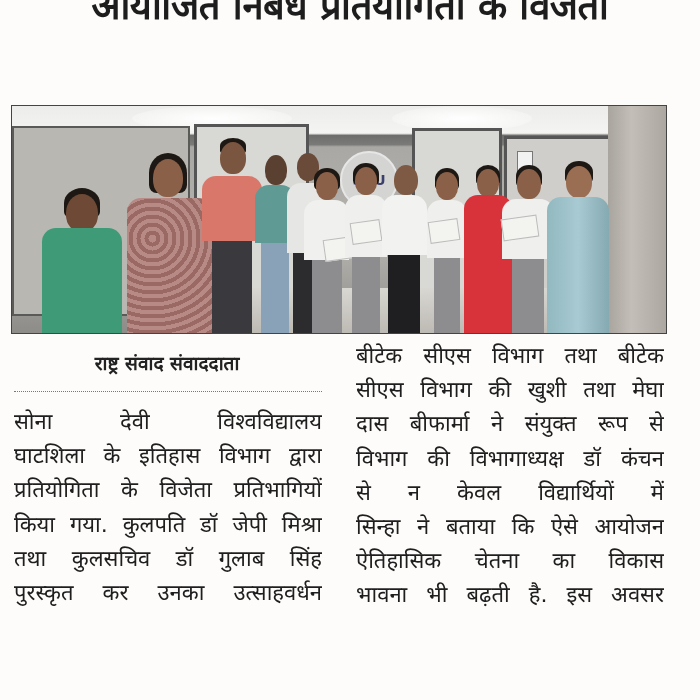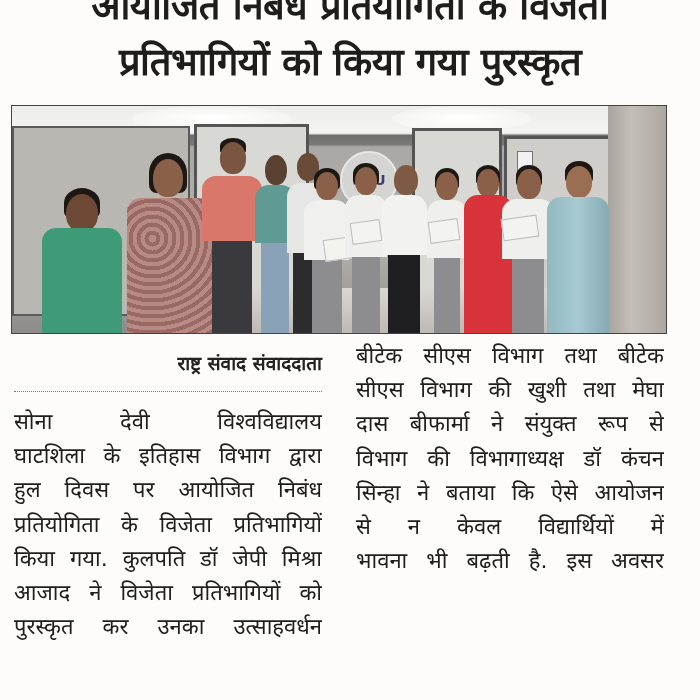--- a/index.html
+++ b/index.html
@@ -31,39 +31,38 @@
   }
   .photo .sign { position: absolute; left: 505px; top: 45px; width: 16px; height: 22px; background: #f2f2f2; border: 1px solid #777; }
   .person { position: absolute; bottom: 0; }
   .person .head { position: absolute; border-radius: 50% 50% 45% 45%; background: #7a5540; }
   .person .hair { position: absolute; border-radius: 50% 50% 20% 20%; background: #1e1814; }
   .person .body { position: absolute; border-radius: 14px 14px 0 0; }
   .person .legs { position: absolute; bottom: 0; }
   .person .cert { position: absolute; width: 30px; height: 22px; background: #f3f3f0; border: 1px solid #bbb; transform: rotate(-8deg); }
 
   .byline {
-    position: absolute; left: 12px; top: 350px; width: 310px; text-align: right;
+    position: absolute; left: 12px; top: 350px; width: 310px; text-align: center;
     font-weight: bold; font-size: 19px; color: #222;
   }
   .dotted { position: absolute; left: 14px; top: 391px; width: 308px; border-top: 1.5px dotted #777; }
 
   .col {
     position: absolute; top: 0; font-family: "DejaVu Sans", sans-serif;
     font-size: 22px; line-height: 34.2px; color: #1e1e1e;
   }
   .col .ln { display: block; white-space: nowrap; text-align: justify; text-align-last: justify; overflow: hidden; }
   .col-left { left: 14px; width: 308px; top: 405px; }
   .col-right { left: 356px; width: 308px; top: 339px; }
 </style>
 </head>
 <body>
 
 <div class="headline">
   <span class="line">आयोजित निबंध प्रतियोगिता के विजेता</span>
-  <span class="line">प्रतिभागियों को किया गया पुरस्कृत</span>
 </div>
 
 <div class="photo">
   <div class="ceiling-light" style="left:120px;width:160px;"></div>
   <div class="ceiling-light" style="left:380px;width:140px;"></div>
   <div class="wall-panel" style="left:0;top:20px;width:178px;height:190px;background:#b9b7b2;"></div>
   <div class="door" style="left:182px;top:18px;width:115px;height:180px;"></div>
   <div class="door" style="left:400px;top:22px;width:90px;height:175px;"></div>
   <div class="door" style="left:492px;top:30px;width:110px;height:170px;background:#cfcecb;"></div>
   <div class="logo">SDU</div>
@@ -141,28 +140,28 @@
     <div class="body" style="left:0;top:36px;width:62px;height:136px;background:linear-gradient(90deg,#92b8c0,#a8cad2 50%,#86aab2);"></div>
   </div>
 </div>
 
 <div class="byline">राष्ट्र संवाद संवाददाता</div>
 <div class="dotted"></div>
 
 <div class="col col-left">
   <span class="ln">सोना देवी विश्वविद्यालय</span>
   <span class="ln">घाटशिला के इतिहास विभाग द्वारा</span>
-  <span class="ln">हुल दिवस पर आयोजित निबंध</span>
   <span class="ln">प्रतियोगिता के विजेता प्रतिभागियों</span>
   <span class="ln">किया गया. कुलपति डॉ जेपी मिश्रा</span>
-  <span class="ln">आजाद ने विजेता प्रतिभागियों को</span>
+  <span class="ln">तथा कुलसचिव डॉ गुलाब सिंह</span>
   <span class="ln">पुरस्कृत कर उनका उत्साहवर्धन</span>
 </div>
 
 <div class="col col-right">
   <span class="ln">बीटेक सीएस विभाग तथा बीटेक</span>
   <span class="ln">सीएस विभाग की खुशी तथा मेघा</span>
   <span class="ln">दास बीफार्मा ने संयुक्त रूप से</span>
   <span class="ln">विभाग की विभागाध्यक्ष डॉ कंचन</span>
+  <span class="ln">से न केवल विद्यार्थियों में</span>
   <span class="ln">सिन्हा ने बताया कि ऐसे आयोजन</span>
-  <span class="ln">से न केवल विद्यार्थियों में</span>
+  <span class="ln">ऐतिहासिक चेतना का विकास</span>
   <span class="ln">भावना भी बढ़ती है. इस अवसर</span>
 </div>
 
 </body></html>

